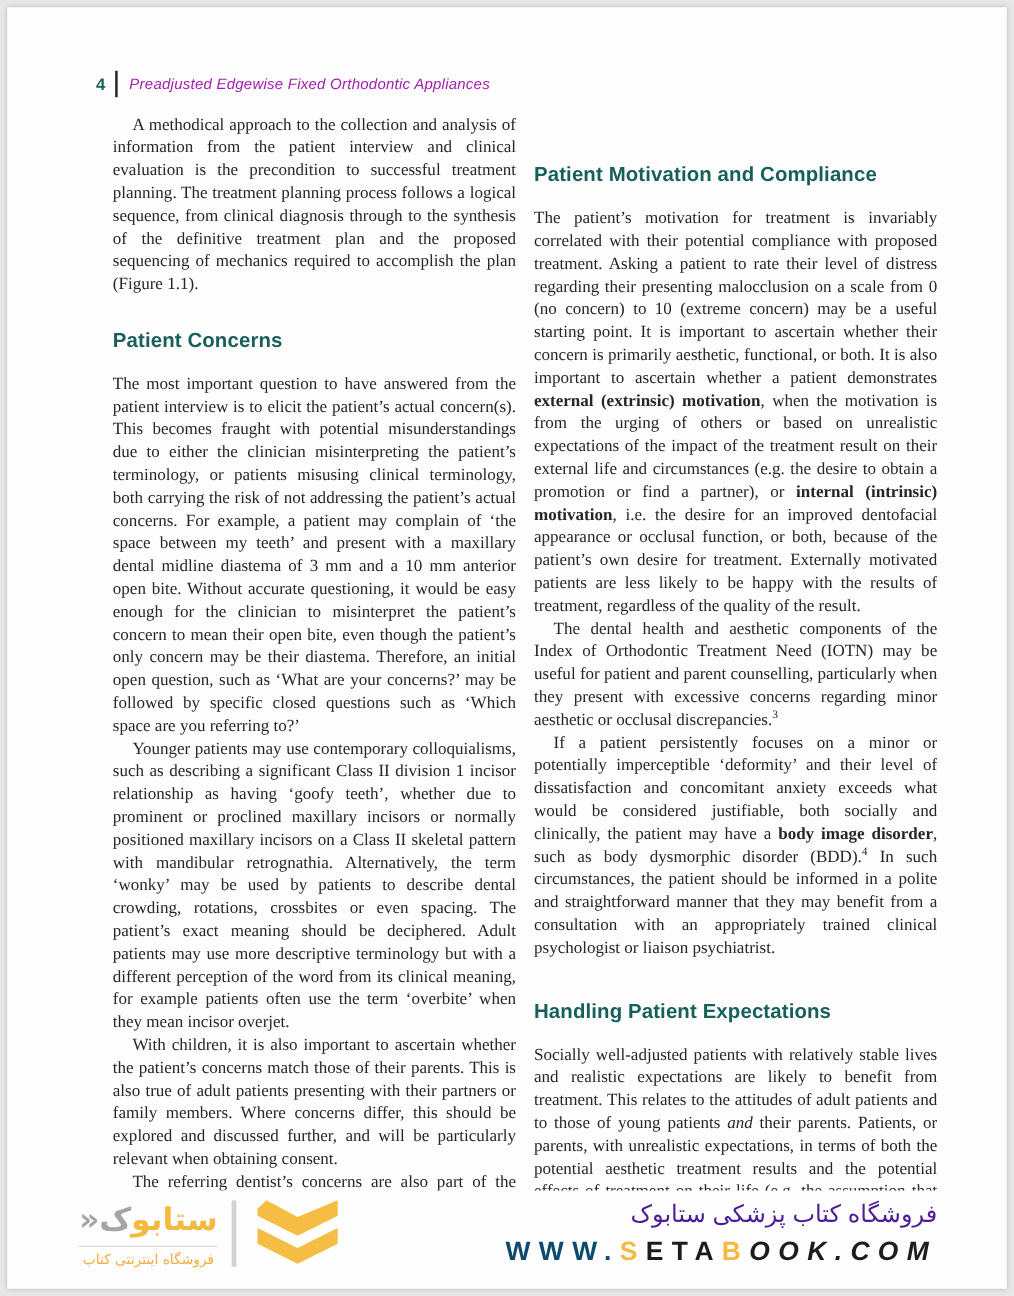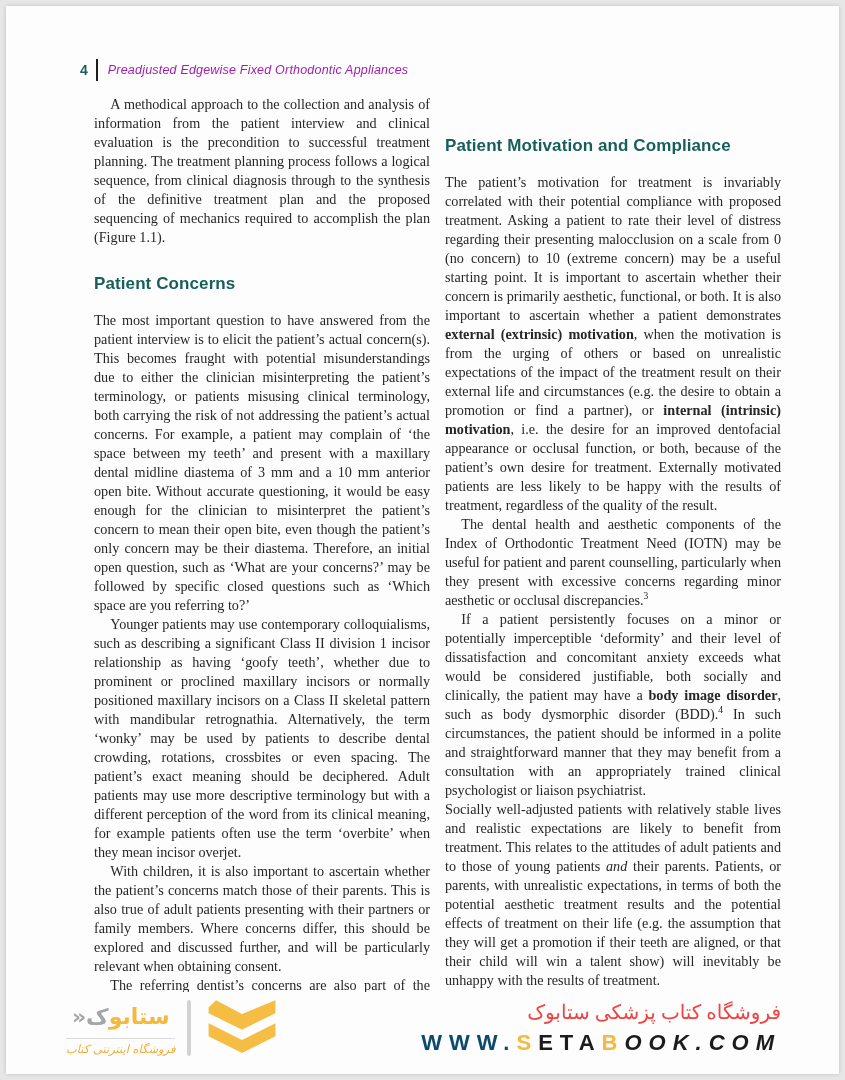--- a/index.html
+++ b/index.html
@@ -30,26 +30,26 @@
     margin:25px 0 17px 0;
   }
   h2.first-gap { margin-top:27px; }
   .b { font-weight:700; }
   .i { font-style:italic; }
   sup { font-size:9.5px; line-height:0; }
   
   .footer { margin-top:auto; height:84px; display:flex; align-items:center; justify-content:space-between; padding-bottom:10px; }
   .brand { display:flex; align-items:center; gap:12px; margin-left:-28px; }
   .wordmark-block { text-align:center; }
-  .wordmark { direction:rtl; font-family:"DejaVu Sans",sans-serif; font-weight:700; font-size:22px; line-height:34px; letter-spacing:-1px; }
-  .logo-tagline { font-family:"DejaVu Sans",sans-serif; font-size:11.5px; color:#f0ae3d; margin-top:4px; border-top:1px solid #d9d9d9; padding-top:3px;font-style:italic; }
+  .wordmark { direction:rtl; font-family:"DejaVu Sans",sans-serif; font-weight:700; font-size:26px; line-height:34px; letter-spacing:-1px; }
+  .logo-tagline { font-family:"DejaVu Sans",sans-serif; font-size:11.5px; color:#f0ae3d; margin-top:4px; border-top:1px solid #d9d9d9; padding-top:3px; }
   .brand-divider { width:4px; height:56px; background:#d2d2d2; border-radius:2px; }
   .emblem svg { display:block; }
   .store-block { text-align:right; }
-  .store-name { font-family:Liberation Serif, serif; font-size:20px; color:#ef4444; direction:rtl; margin-bottom:6px; }
+  .store-name { font-family:Liberation Sans, sans-serif; font-size:20px; color:#4c1d95; direction:rtl; margin-bottom:6px; }
   .website { font-family:"Liberation Sans",sans-serif; font-weight:700; font-size:22px; letter-spacing:7px; color:#1c1c1c; white-space:nowrap; }
 </style>
 </head>
 <body>
 
 <div class="page">
 
   <div class="running-head">
     <span class="pagenum">4</span>
     <span class="head-bar"></span>
@@ -65,20 +65,21 @@
       <p class="para"><span>Younger patients may use contemporary colloquialisms, such as describing a significant Class II division 1 incisor relationship as having ‘goofy teeth’, whether due to prominent or proclined maxillary incisors or normally positioned maxillary incisors on a Class II skeletal pattern with mandibular retrognathia. Alternatively, the term ‘wonky’ may be used by patients to describe dental crowding, rotations, crossbites or even spacing. The patient’s exact meaning should be deciphered. Adult patients may use more descriptive terminology but with a different perception of the word from its clinical meaning, for example patients often use the term ‘overbite’ when they mean incisor overjet.</span></p>
       <p class="para"><span>With children, it is also important to ascertain whether the patient’s concerns match those of their parents. This is also true of adult patients presenting with their partners or family members. Where concerns differ, this should be explored and discussed further, and will be particularly relevant when obtaining consent.</span></p>
       <p class="para"><span>The referring dentist’s concerns are also part of the equation. It is important to ascertain whether the impetus for the referral was from the patient, or whether the dentist felt that treatment was required; the patient-driven referral may mean a greater degree of motivation and cooperation with proposed treatment, whereas the dentist-instigated</span></p>
     </div>
 
     <div class="col">
       <h2 class="section" style="margin-top:41px;">Patient Motivation and Compliance</h2>
       <p class="para noindent"><span>The patient’s motivation for treatment is invariably correlated with their potential compliance with proposed treatment. Asking a patient to rate their level of distress regarding their presenting malocclusion on a scale from 0 (no concern) to 10 (extreme concern) may be a useful starting point. It is important to ascertain whether their concern is primarily aesthetic, functional, or both. It is also important to ascertain whether a patient demonstrates </span><span class="b">external (extrinsic) motivation</span><span>, when the motivation is from the urging of others or based on unrealistic expectations of the impact of the treatment result on their external life and circumstances (e.g. the desire to obtain a promotion or find a partner), or </span><span class="b">internal (intrinsic) motivation</span><span>, i.e. the desire for an improved dentofacial appearance or occlusal function, or both, because of the patient’s own desire for treatment. Externally motivated patients are less likely to be happy with the results of treatment, regardless of the quality of the result.</span></p>
       <p class="para"><span>The dental health and aesthetic components of the Index of Orthodontic Treatment Need (IOTN) may be useful for patient and parent counselling, particularly when they present with excessive concerns regarding minor aesthetic or occlusal discrepancies.</span><sup>3</sup></p>
       <p class="para"><span>If a patient persistently focuses on a minor or potentially imperceptible ‘deformity’ and their level of dissatisfaction and concomitant anxiety exceeds what would be considered justifiable, both socially and clinically, the patient may have a </span><span class="b">body image disorder</span><span>, such as body dysmorphic disorder (BDD).</span><sup>4</sup><span> In such circumstances, the patient should be informed in a polite and straightforward manner that they may benefit from a consultation with an appropriately trained clinical psychologist or liaison psychiatrist.</span></p>
+      <h2 class="section" style="margin-top:33px;">Handling Patient Expectations</h2>
       <p class="para noindent"><span>Socially well-adjusted patients with relatively stable lives and realistic expectations are likely to benefit from treatment. This relates to the attitudes of adult patients and to those of young patients </span><span class="i">and</span><span> their parents. Patients, or parents, with unrealistic expectations, in terms of both the potential aesthetic treatment results and the potential effects of treatment on their life (e.g. the assumption that they will get a promotion if their teeth are aligned, or that their child will win a talent show) will inevitably be unhappy with the results of treatment.</span></p>
     </div>
 
   </div>
 
   <div class="footer">
 
     <div class="brand">
       <div class="wordmark-block">
         <div class="wordmark"><span style="color: rgb(244, 186, 63);">ستابو</span><span style="color: rgb(163, 165, 168);">ک«</span></div>

